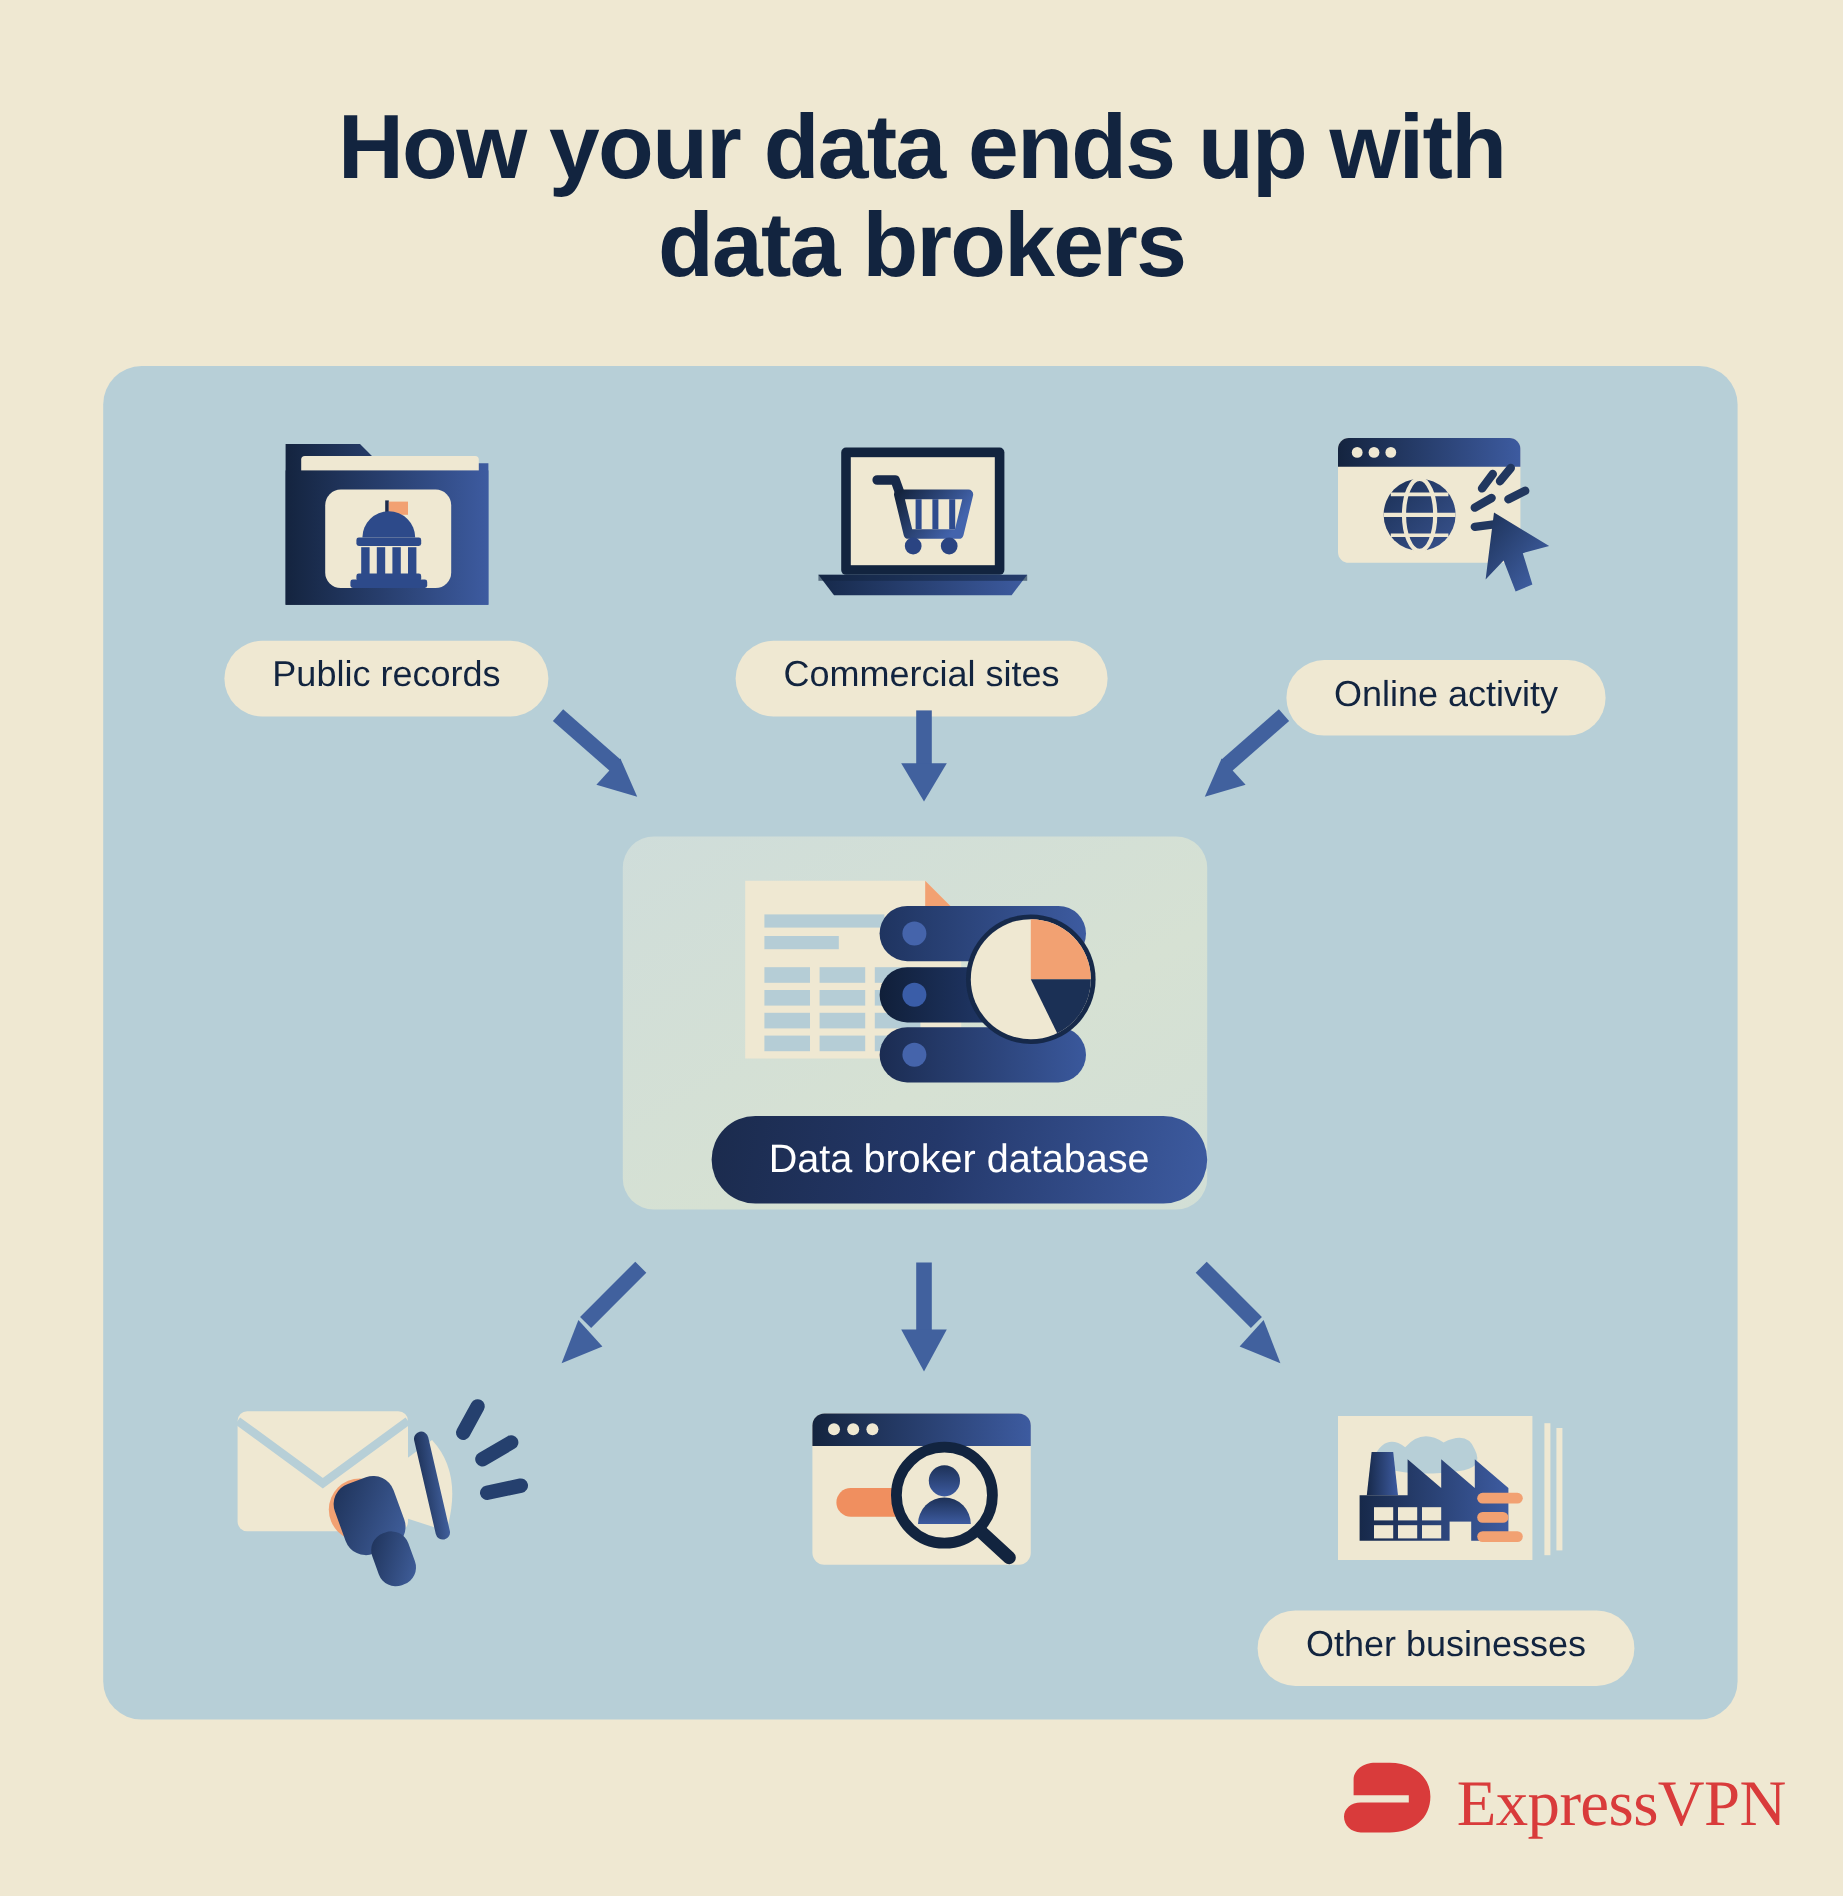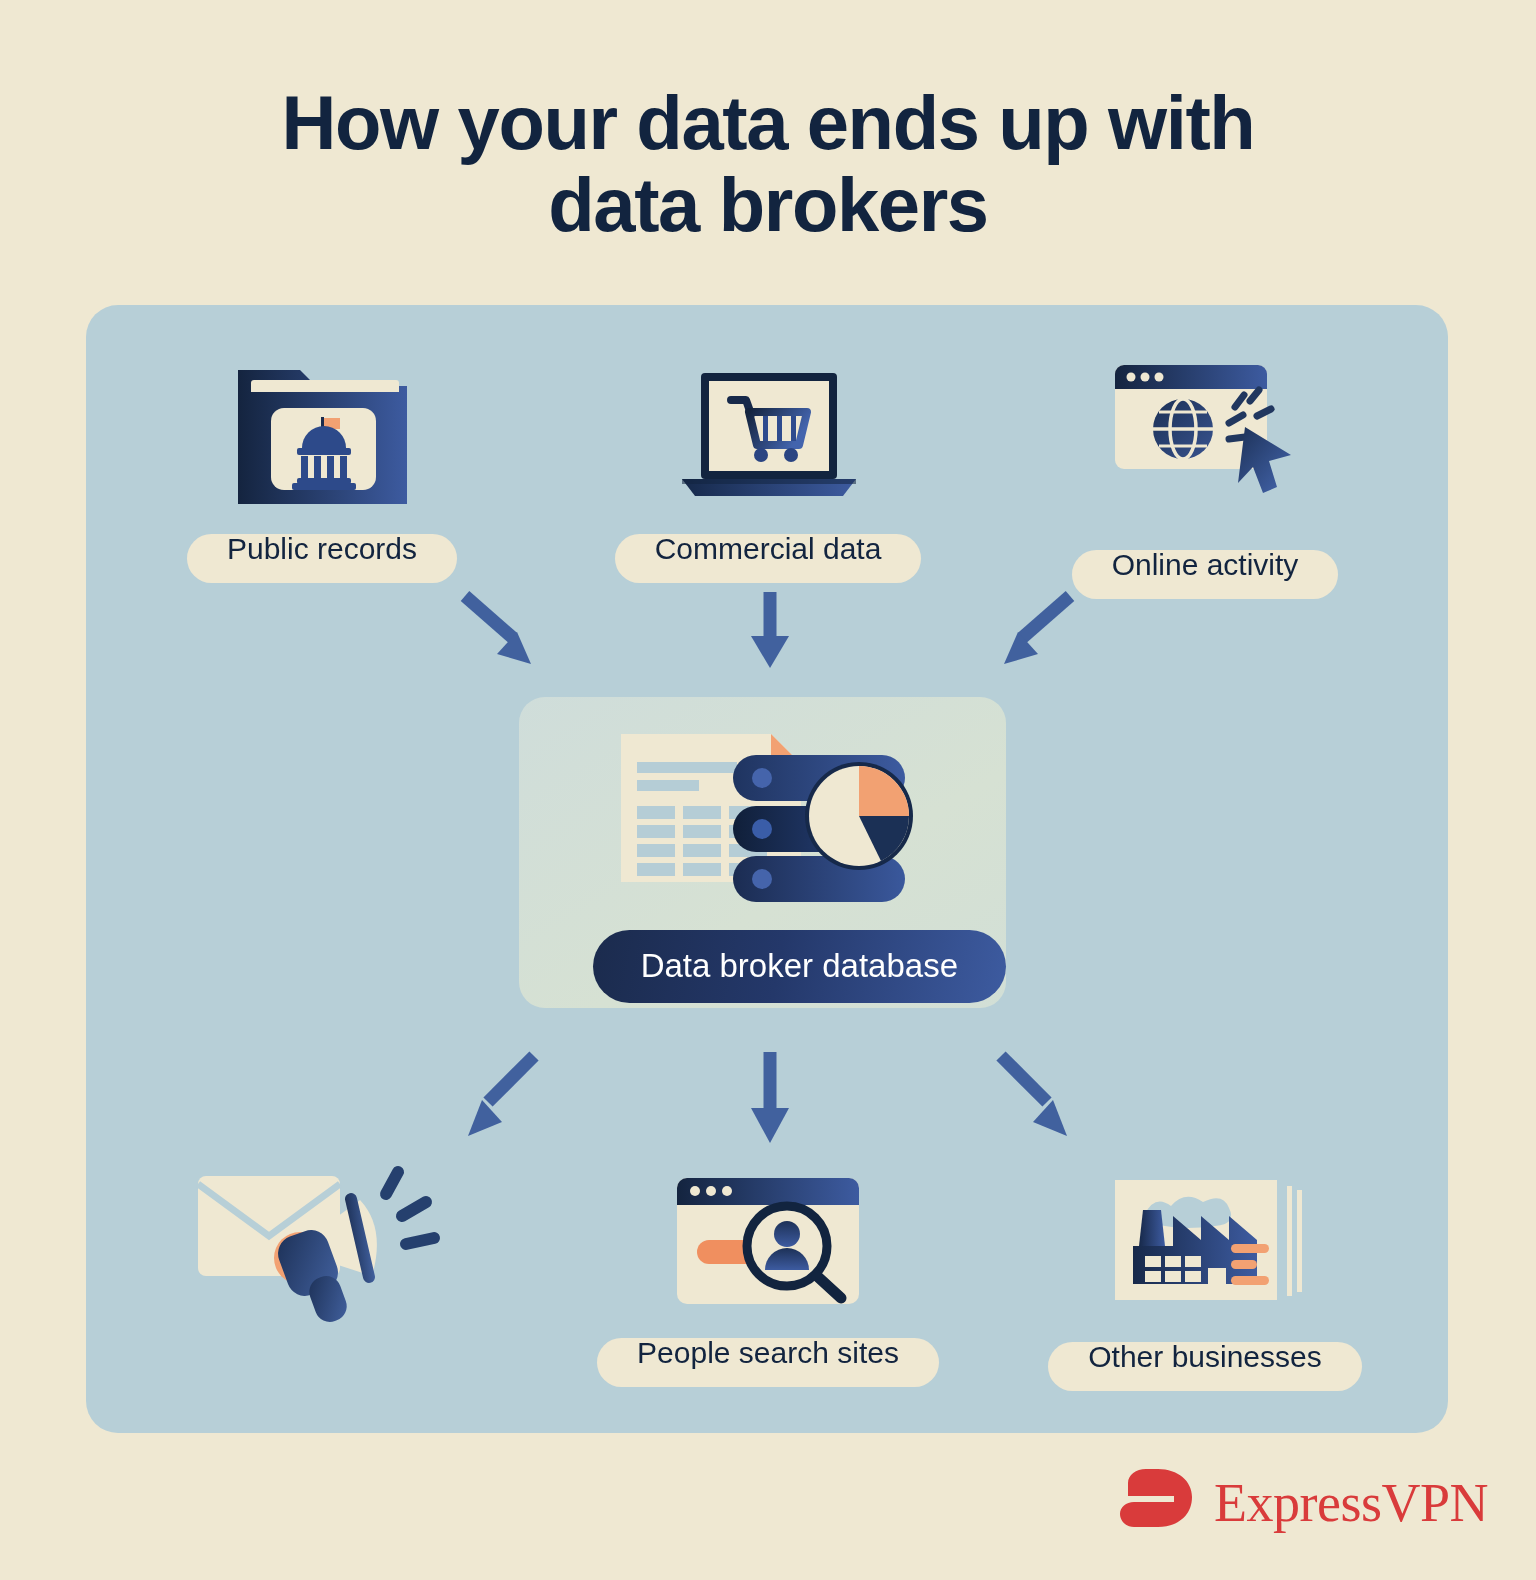--- a/index.html
+++ b/index.html
@@ -40,21 +40,21 @@
   .node.bottom .art{height:170px;}
 
   
   .pill{
     display:inline-block;
     background:#efe8d2;
     color:#12243f;
     border-radius:40px;
     font-size:30px;
     font-weight:500;
-    padding:0 40px 19px;
+    padding:14px 40px 19px;
     line-height:1;
     white-space:nowrap;
   }
   .pill.primary{
     background:linear-gradient(100deg,#1b2b4d 0%,#24386a 45%,#3d5ba0 100%);
     color:#ffffff;
     padding:19px 48px 21px;
     font-size:33px;
   }
 
@@ -152,21 +152,21 @@
         <path d="M70 33 h15 l5 14" stroke="#17294a" stroke-width="8" fill="none" stroke-linecap="round" stroke-linejoin="round"></path>
         <path d="M88 45 h58 l-8 33 H96 Z" fill="none" stroke="url(#cartG)" stroke-width="8" stroke-linejoin="round"></path>
         <rect x="102" y="49" width="5" height="25" fill="#2e4b8e"></rect>
         <rect x="116" y="49" width="5" height="25" fill="#2e4b8e"></rect>
         <rect x="130" y="49" width="5" height="25" fill="#2e4b8e"></rect>
         <circle cx="100" cy="88" r="7" fill="#2a4482"></circle>
         <circle cx="130" cy="88" r="7" fill="#2a4482"></circle>
       </svg>
     </div>
     <div style="margin-top:22px;">
-      <span class="pill">Commercial data</span>
+      <span class="pill">Commercial sites</span>
     </div>
   </div>
 
   <div class="node" style="left:1005px;top:352px;">
     <div class="art">
       <svg width="200" height="155" viewBox="0 0 200 155">
         <defs>
           <linearGradient id="barG" x1="0" y1="0" x2="1" y2="0">
             <stop offset="0" stop-color="#14243f"></stop>
               <stop offset="1" stop-color="#3d5ba0"></stop>
@@ -354,23 +354,20 @@
         <circle cx="42" cy="23" r="5" fill="#efe8d2"></circle>
         <circle cx="58" cy="23" r="5" fill="#efe8d2"></circle>
         <rect x="28" y="72" width="86" height="24" rx="12" fill="#f08f5f"></rect>
 
         <circle cx="118" cy="78" r="40" fill="#efe8d2" stroke="#12243f" stroke-width="9"></circle>
         <line x1="148" y1="108" x2="172" y2="130" stroke="#12243f" stroke-width="11" stroke-linecap="round"></line>
         <circle cx="118" cy="66" r="13" fill="url(#persG)"></circle>
         <path d="M96 102 a22 22 0 0 1 44 0 Z" fill="url(#persG)"></path>
       </svg>
     </div>
-    <div style="margin-top:20px;">
-      <span class="pill">People search sites</span>
-    </div>
   </div>
 
   <div class="node bottom" style="left:1005px;top:1148px;">
     <div class="art">
       <svg width="200" height="150" viewBox="0 0 200 150">
         <defs>
           <linearGradient id="facG" x1="0" y1="0" x2="1" y2="0">
             <stop offset="0" stop-color="#17294a"></stop>
               <stop offset="1" stop-color="#3d5ba0"></stop>
           </linearGradient>

